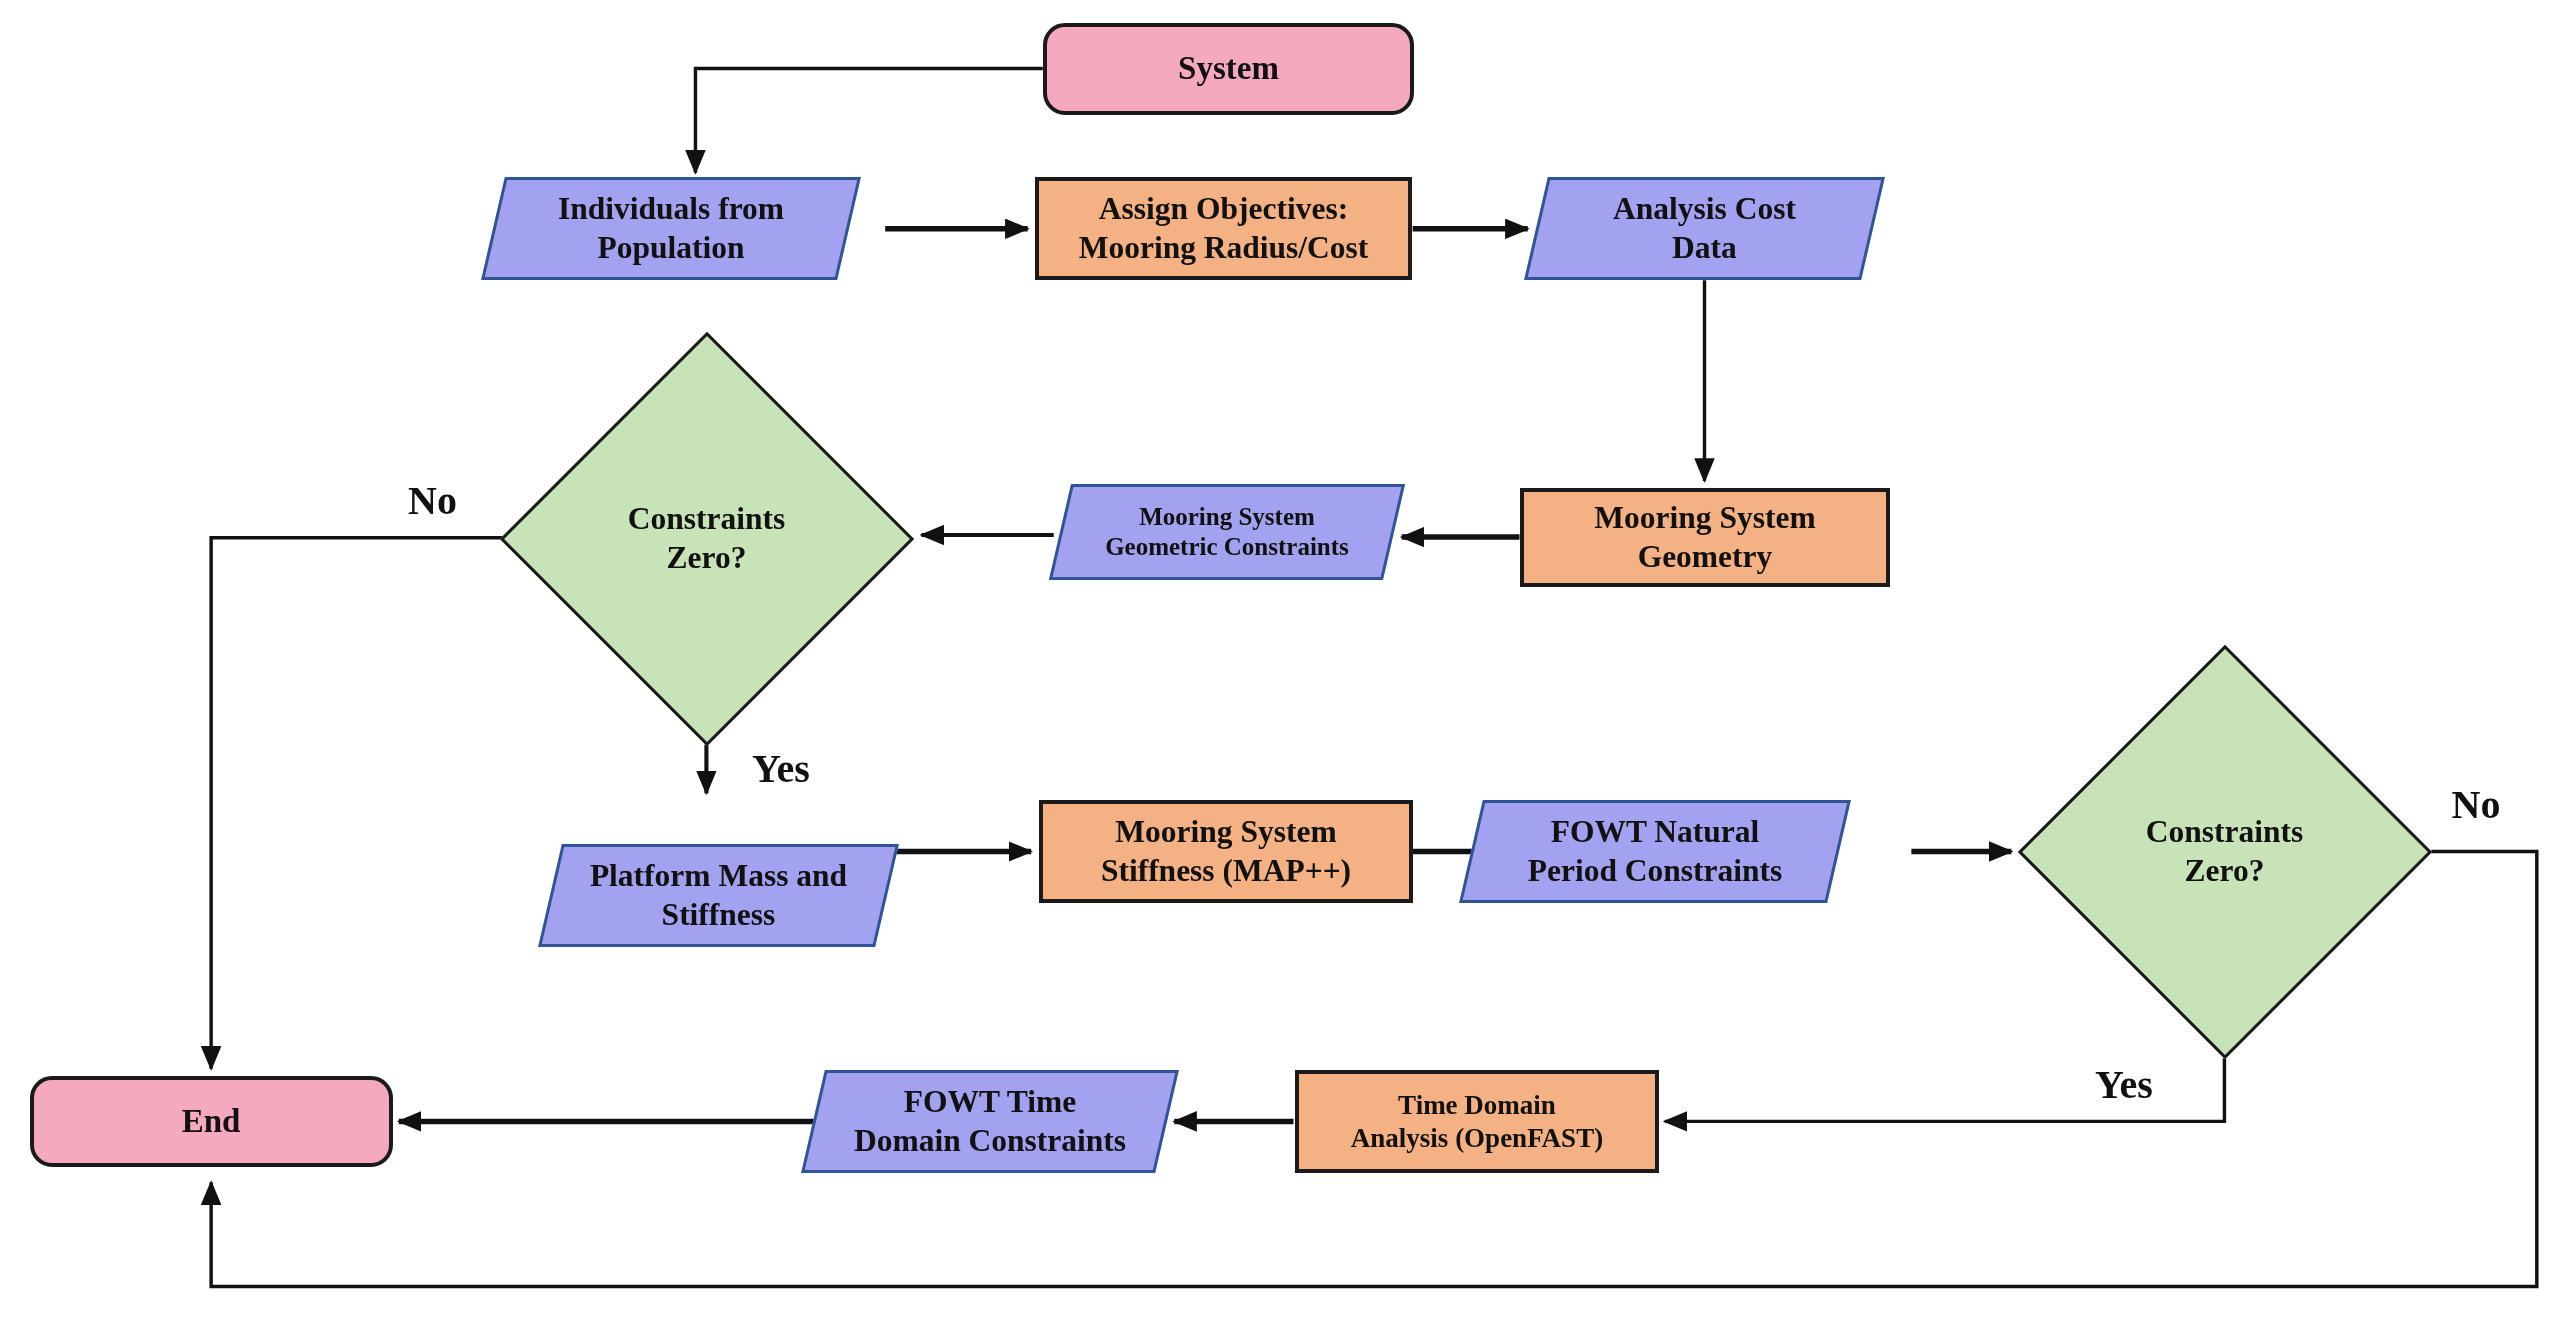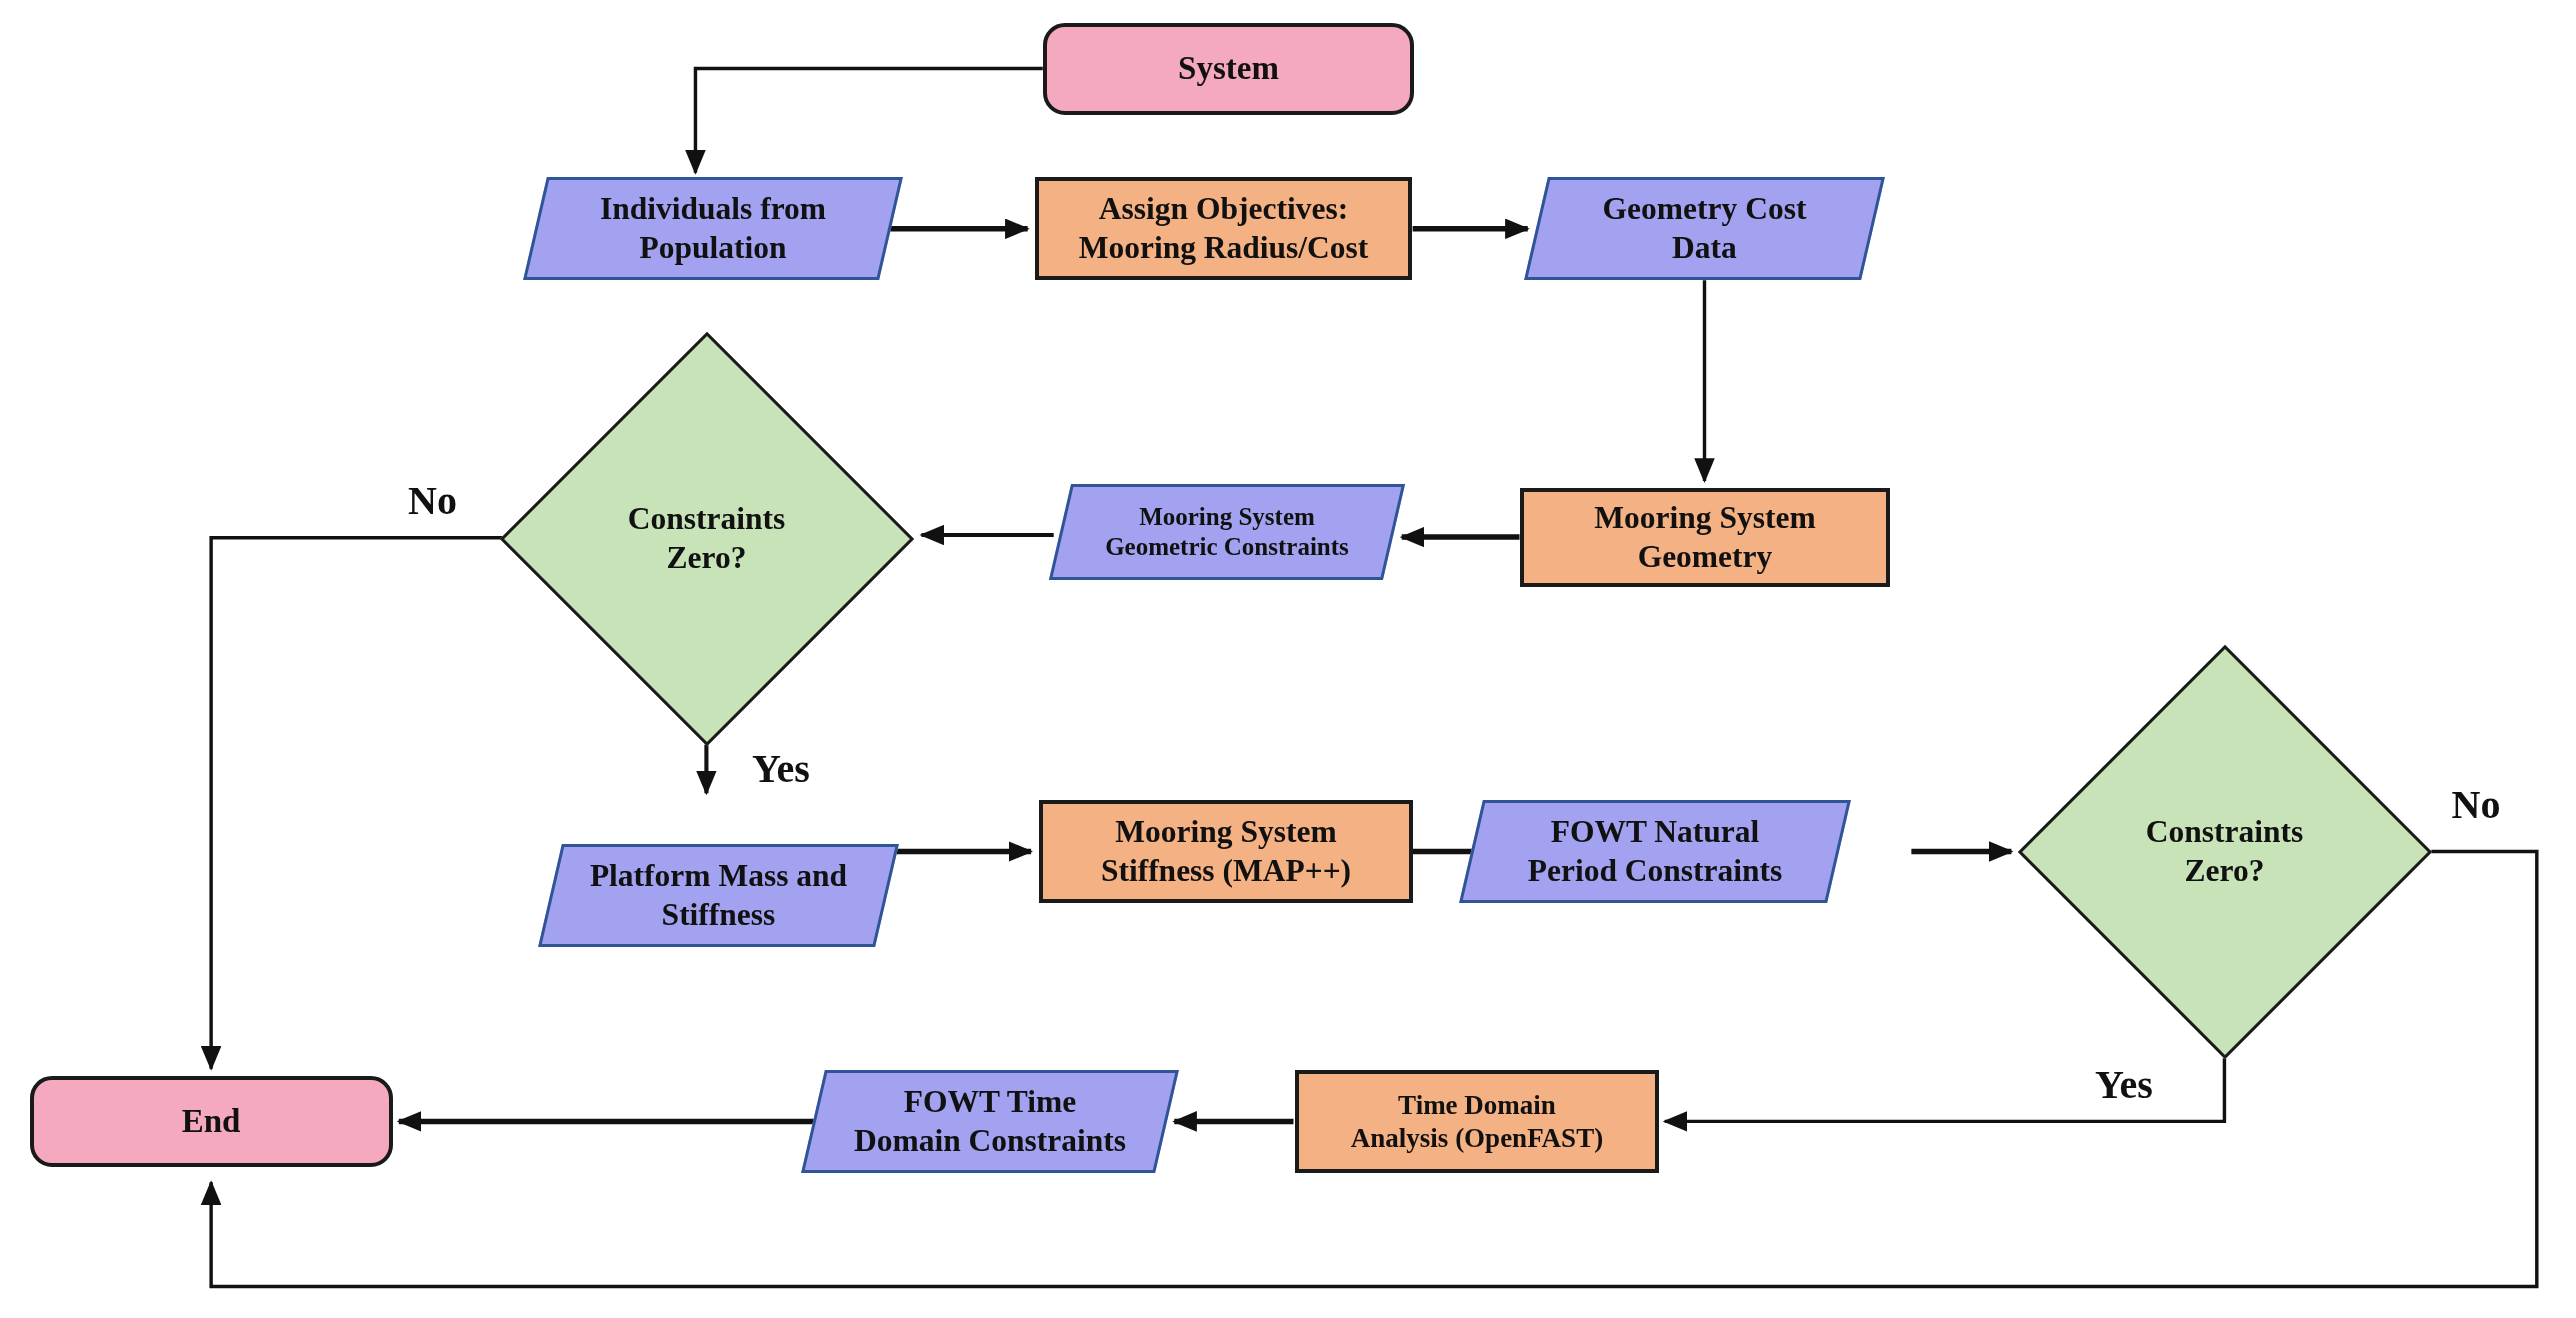--- a/index.html
+++ b/index.html
@@ -40,21 +40,21 @@
   }
   
   .dia .dshape{
     position:absolute;left:50%;top:50%;width:293px;height:293px;
     transform:translate(-50%,-50%) rotate(45deg);
     background:var(--green,#C9E3B8);border:3.4px solid #1a1a1a;
     box-sizing:border-box;z-index:1;
   }
 
   .n-begin{left:1043px;top:22.6px;width:371px;height:92px;}
-  .n-individuals{left:535px;top:177px;width:356px;height:103px;}
+  .n-individuals{left:493px;top:177px;width:356px;height:103px;}
   .n-assign{left:1035px;top:177px;width:377px;height:103px;}
   .n-material{left:1536px;top:177px;width:337px;height:103px;}
   .n-geometry{left:1520px;top:488px;width:370px;height:99px;}
   .n-geoconstraints{left:1060px;top:484px;width:334px;height:96px;}
   .n-d1{left:498px;top:330px;width:417px;height:417px;}
   .n-platform{left:550px;top:844px;width:337px;height:103px;}
   .n-stiffness{left:1039px;top:800px;width:374px;height:103px;}
   .n-fowtnpc{left:1471px;top:800px;width:368px;height:103px;}
   .n-d2{left:2016px;top:643px;width:417px;height:417px;}
   .n-tda{left:1295px;top:1070px;width:364px;height:103px;}
@@ -105,21 +105,21 @@
 Population</div>
   </div>
 
   <div class="node proc n-assign">
     <div class="label fs46">Assign Objectives:
 Mooring Radius/Cost</div>
   </div>
 
   <div class="node para n-material">
     <div class="pshape"></div>
-    <div class="label fs46">Geometry Cost
+    <div class="label fs46">Analysis Cost
 Data</div>
   </div>
 
   <div class="node proc n-geometry">
     <div class="label fs46">Mooring System
 Geometry</div>
   </div>
 
   <div class="node para n-geoconstraints">
     <div class="pshape"></div>

